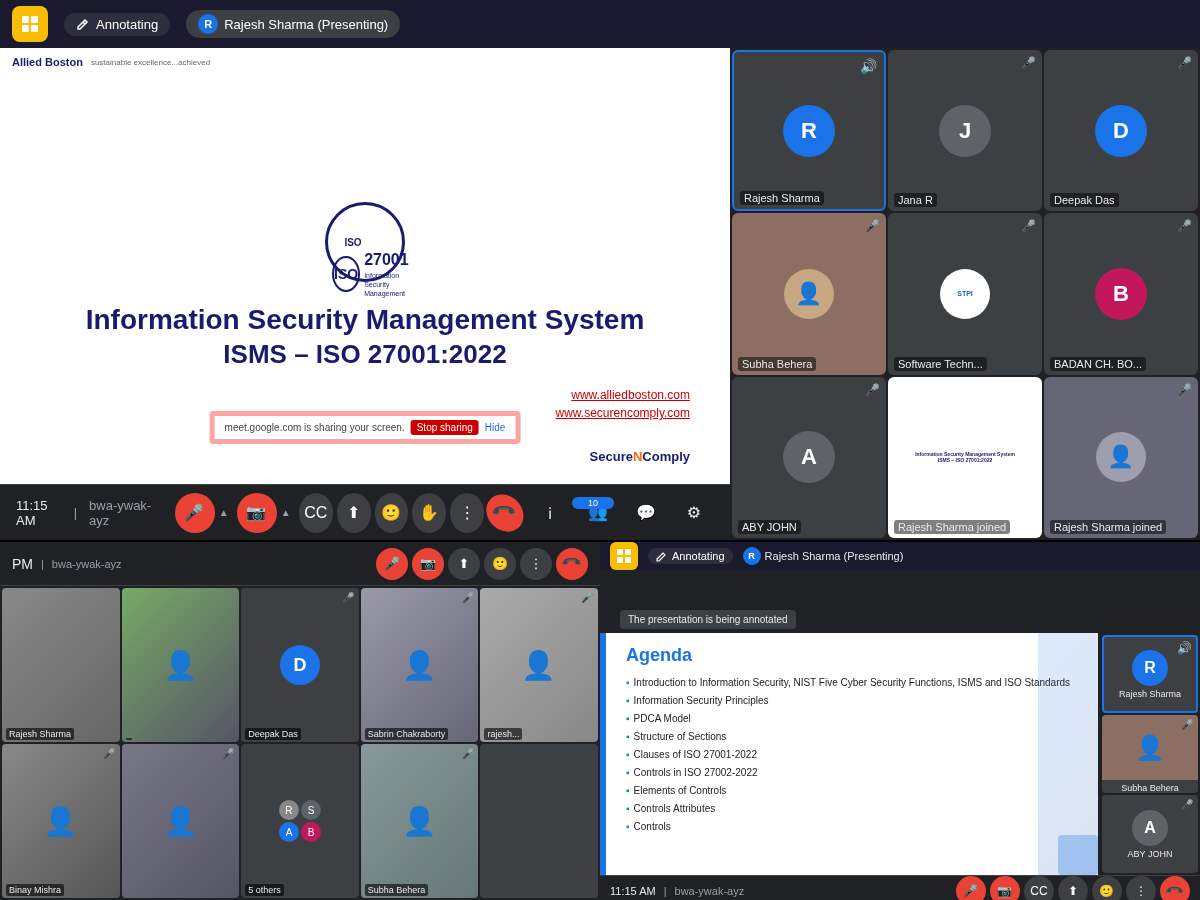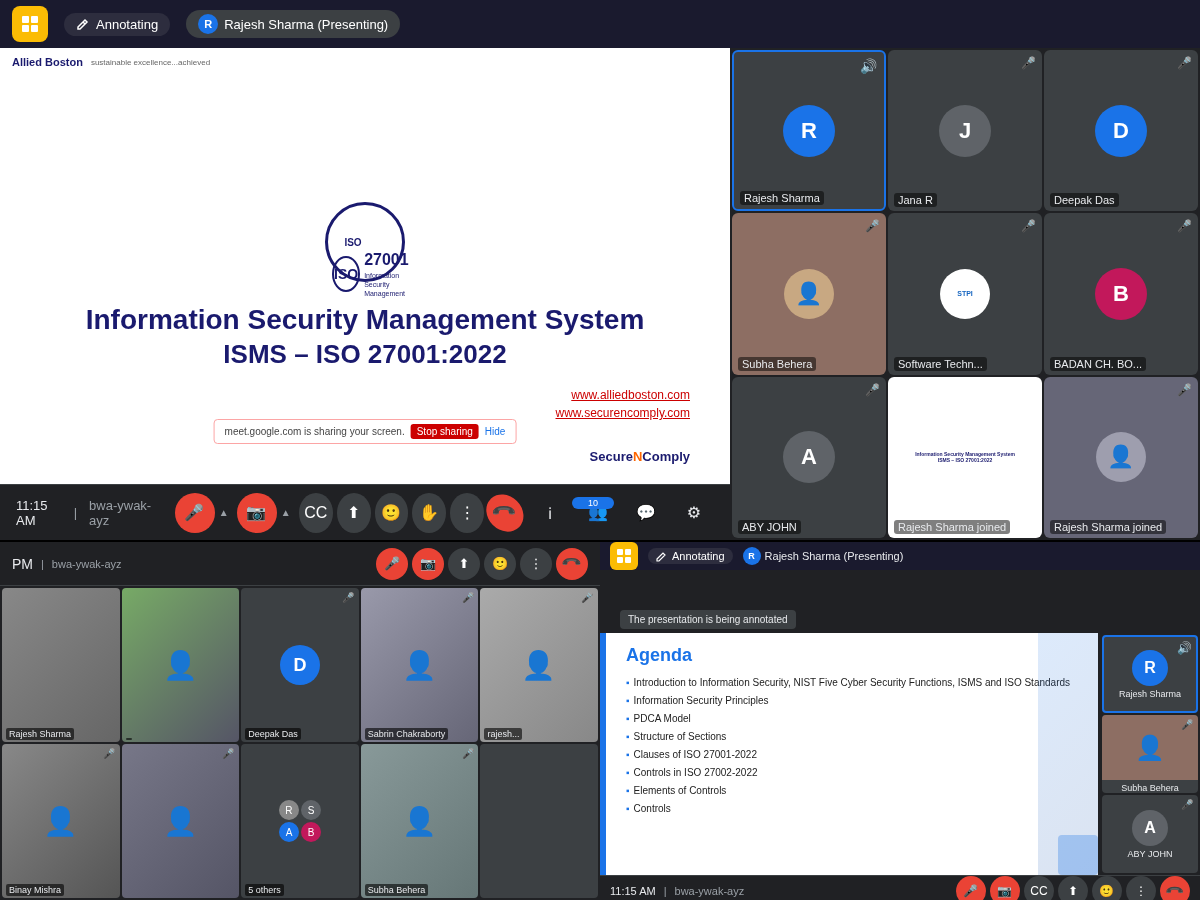--- a/index.html
+++ b/index.html
@@ -65,21 +65,21 @@
       position: absolute; bottom: 60px; right: 40px; text-align: right;
     }
     .slide-url { color: #c00; font-size: 12px; text-decoration: underline; display: block; margin-bottom: 4px; }
     .securencomply {
       position: absolute; bottom: 20px; right: 40px; font-size: 13px;
       color: #1a1a6e; font-weight: bold;
     }
     .securencomply span { color: #ff6600; }
     .screen-sharing-bar {
       position: absolute; bottom: 40px; left: 50%; transform: translateX(-50%);
-      background: #fff; border: 1px solid #fca5a5; border-radius: 4px;
+      background: #fff; border: 5px solid #fca5a5; border-radius: 4px;
       padding: 4px 10px; font-size: 10px; color: #444; white-space: nowrap;
       display: flex; align-items: center; gap: 6px;
     }
     .stop-sharing-btn {
       background: #c00; color: #fff; border: none; border-radius: 3px;
       padding: 2px 6px; font-size: 10px; cursor: pointer;
     }
 
     
     .controls-bar {
@@ -504,20 +504,21 @@
         <div class="blue-accent-bar"></div>
         <div style="padding-left:10px;">
           <div class="br-slide-title">Agenda</div>
           <div class="br-slide-item">Introduction to Information Security, NIST Five Cyber Security Functions, ISMS and ISO Standards</div>
           <div class="br-slide-item">Information Security Principles</div>
           <div class="br-slide-item">PDCA Model</div>
           <div class="br-slide-item">Structure of Sections</div>
           <div class="br-slide-item">Clauses of ISO 27001-2022</div>
           <div class="br-slide-item">Controls in ISO 27002-2022</div>
           <div class="br-slide-item">Elements of Controls</div>
+          <div class="br-slide-item">Controls Attributes</div>
           <div class="br-slide-item">Controls</div>
         </div>
         <div class="br-slide-deco"></div>
         <div class="br-slide-deco2"></div>
       </div>
       <div class="br-participants">
         <div class="br-p-tile speaking">
           <div class="br-p-av" style="background:#1a73e8;">R</div>
           <span class="br-p-name">Rajesh Sharma</span>
           <span class="br-p-speak">🔊</span>

